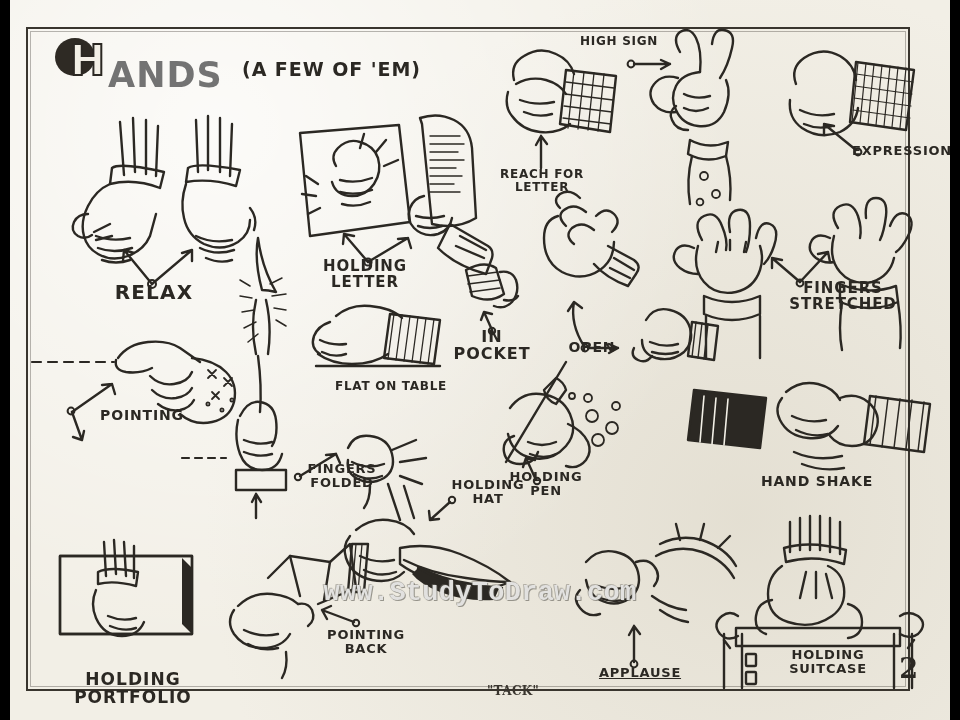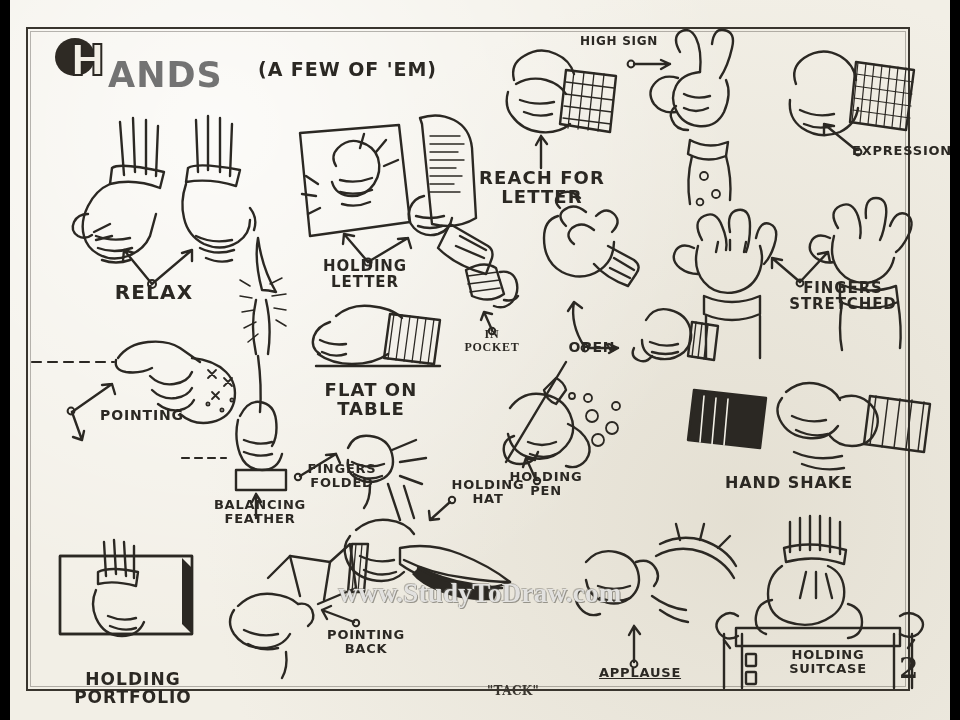--- a/index.html
+++ b/index.html
@@ -30,31 +30,31 @@
        white-space:pre-line;text-transform:uppercase;}
 
   
   #title-blob{position:absolute;left:55px;top:38px;width:40px;height:38px;
        background:#2e2a24;border-radius:50%;}
   #title-h{position:absolute;left:70px;top:40px;font-size:42px;font-weight:700;
        font-family:"DejaVu Sans",sans-serif;color:#f2efe6;
        -webkit-text-stroke:2px #2b2823;line-height:1;}
   #title-rest{position:absolute;left:108px;top:55px;font-size:35px;font-weight:700;
        font-family:"DejaVu Sans",sans-serif;color:#737373;letter-spacing:.03em;}
-  #title-paren{position:absolute;left:258px;top:58px;font-size:19px;font-weight:700;
+  #title-paren{position:absolute;left:242px;top:58px;font-size:19px;font-weight:700;
        font-family:"DejaVu Sans",sans-serif;color:#2b2823;letter-spacing:.05em;}
 
   #pageno{position:absolute;right:42px;bottom:36px;font-size:27px;font-weight:700;
        font-family:"DejaVu Serif",serif;color:#2b2823;}
   #signature{position:absolute;left:487px;bottom:22px;font-size:12px;font-weight:700;
        font-family:"DejaVu Serif",serif;color:#3a362f;letter-spacing:.03em;}
 
   
   #watermark{position:absolute;left:0;top:578px;width:960px;text-align:center;
-       font-size:27px;font-weight:700;font-family:Liberation Serif, serif;
+       font-size:27px;font-weight:700;font-family:Liberation Mono, monospace;
        color:rgba(255,255,255,.80);
        text-shadow:0 0 1px #6d6a62, 1px 1px 0 rgba(90,88,80,.55), -1px -1px 0 rgba(120,118,110,.4);
        letter-spacing:.01em;pointer-events:none;}
 </style>
 </head>
 <body>
 
 <div id="stage">
   <div id="paper"></div>
   <div id="frame"></div>
@@ -408,36 +408,34 @@
   </svg>
 
   <div id="title-blob"></div>
   <div id="title-h">H</div>
   <div id="title-rest">ANDS</div>
   <div id="title-paren">(A FEW OF 'EM)</div>
 
   <div class="lbl" style="left:90px;top:282px;width:128px;font-size:20px;">RELAX</div>
   <div class="lbl" style="left:300px;top:258px;width:130px;font-size:15px;">HOLDING
 LETTER</div>
-  <div class="lbl" style="left:474px;top:168px;width:136px;font-size:18px;">REACH FOR
+  <div class="lbl" style="left:474px;top:168px;width:136px;font-size:12px;">REACH FOR
 LETTER</div>
   <div class="lbl" style="left:560px;top:35px;width:118px;font-size:12px;">HIGH SIGN</div>
   <div class="lbl" style="left:832px;top:144px;width:140px;font-size:13px;">EXPRESSION</div>
-  <div class="lbl" style="left:446px;top:328px;width:92px;font-size:12px;font-family:Liberation Serif, serif;">IN
+  <div class="lbl" style="left:446px;top:328px;width:92px;font-size:16px;">IN
 POCKET</div>
   <div class="lbl" style="left:552px;top:340px;width:80px;font-size:14px;">OPEN</div>
   <div class="lbl" style="left:772px;top:280px;width:142px;font-size:15px;">FINGERS
 STRETCHED</div>
   <div class="lbl" style="left:84px;top:408px;width:116px;font-size:14px;">POINTING</div>
-  <div class="lbl" style="left:296px;top:380px;width:150px;font-size:18px;">FLAT ON TABLE</div>
+  <div class="lbl" style="left:316px;top:380px;width:150px;font-size:12px;">FLAT ON TABLE</div>
   <div class="lbl" style="left:500px;top:470px;width:92px;font-size:13px;">HOLDING
 PEN</div>
-  <div class="lbl" style="left:712px;top:474px;width:154px;font-size:16px;">HAND SHAKE</div>
-  <div class="lbl" style="left:196px;top:498px;width:128px;font-size:13px;">BALANCING
-FEATHER</div>
+  <div class="lbl" style="left:740px;top:474px;width:154px;font-size:14px;">HAND SHAKE</div>
   <div class="lbl" style="left:302px;top:462px;width:80px;font-size:13px;">FINGERS
 FOLDED</div>
   <div class="lbl" style="left:444px;top:478px;width:88px;font-size:13px;">HOLDING
 HAT</div>
   <div class="lbl" style="left:38px;top:670px;width:190px;font-size:17px;">HOLDING PORTFOLIO</div>
   <div class="lbl" style="left:318px;top:628px;width:96px;font-size:13px;">POINTING
 BACK</div>
   <div class="lbl" style="left:592px;top:666px;width:96px;font-size:13px;text-decoration:underline;">APPLAUSE</div>
   <div class="lbl" style="left:776px;top:648px;width:104px;font-size:13px;">HOLDING
 SUITCASE</div>

